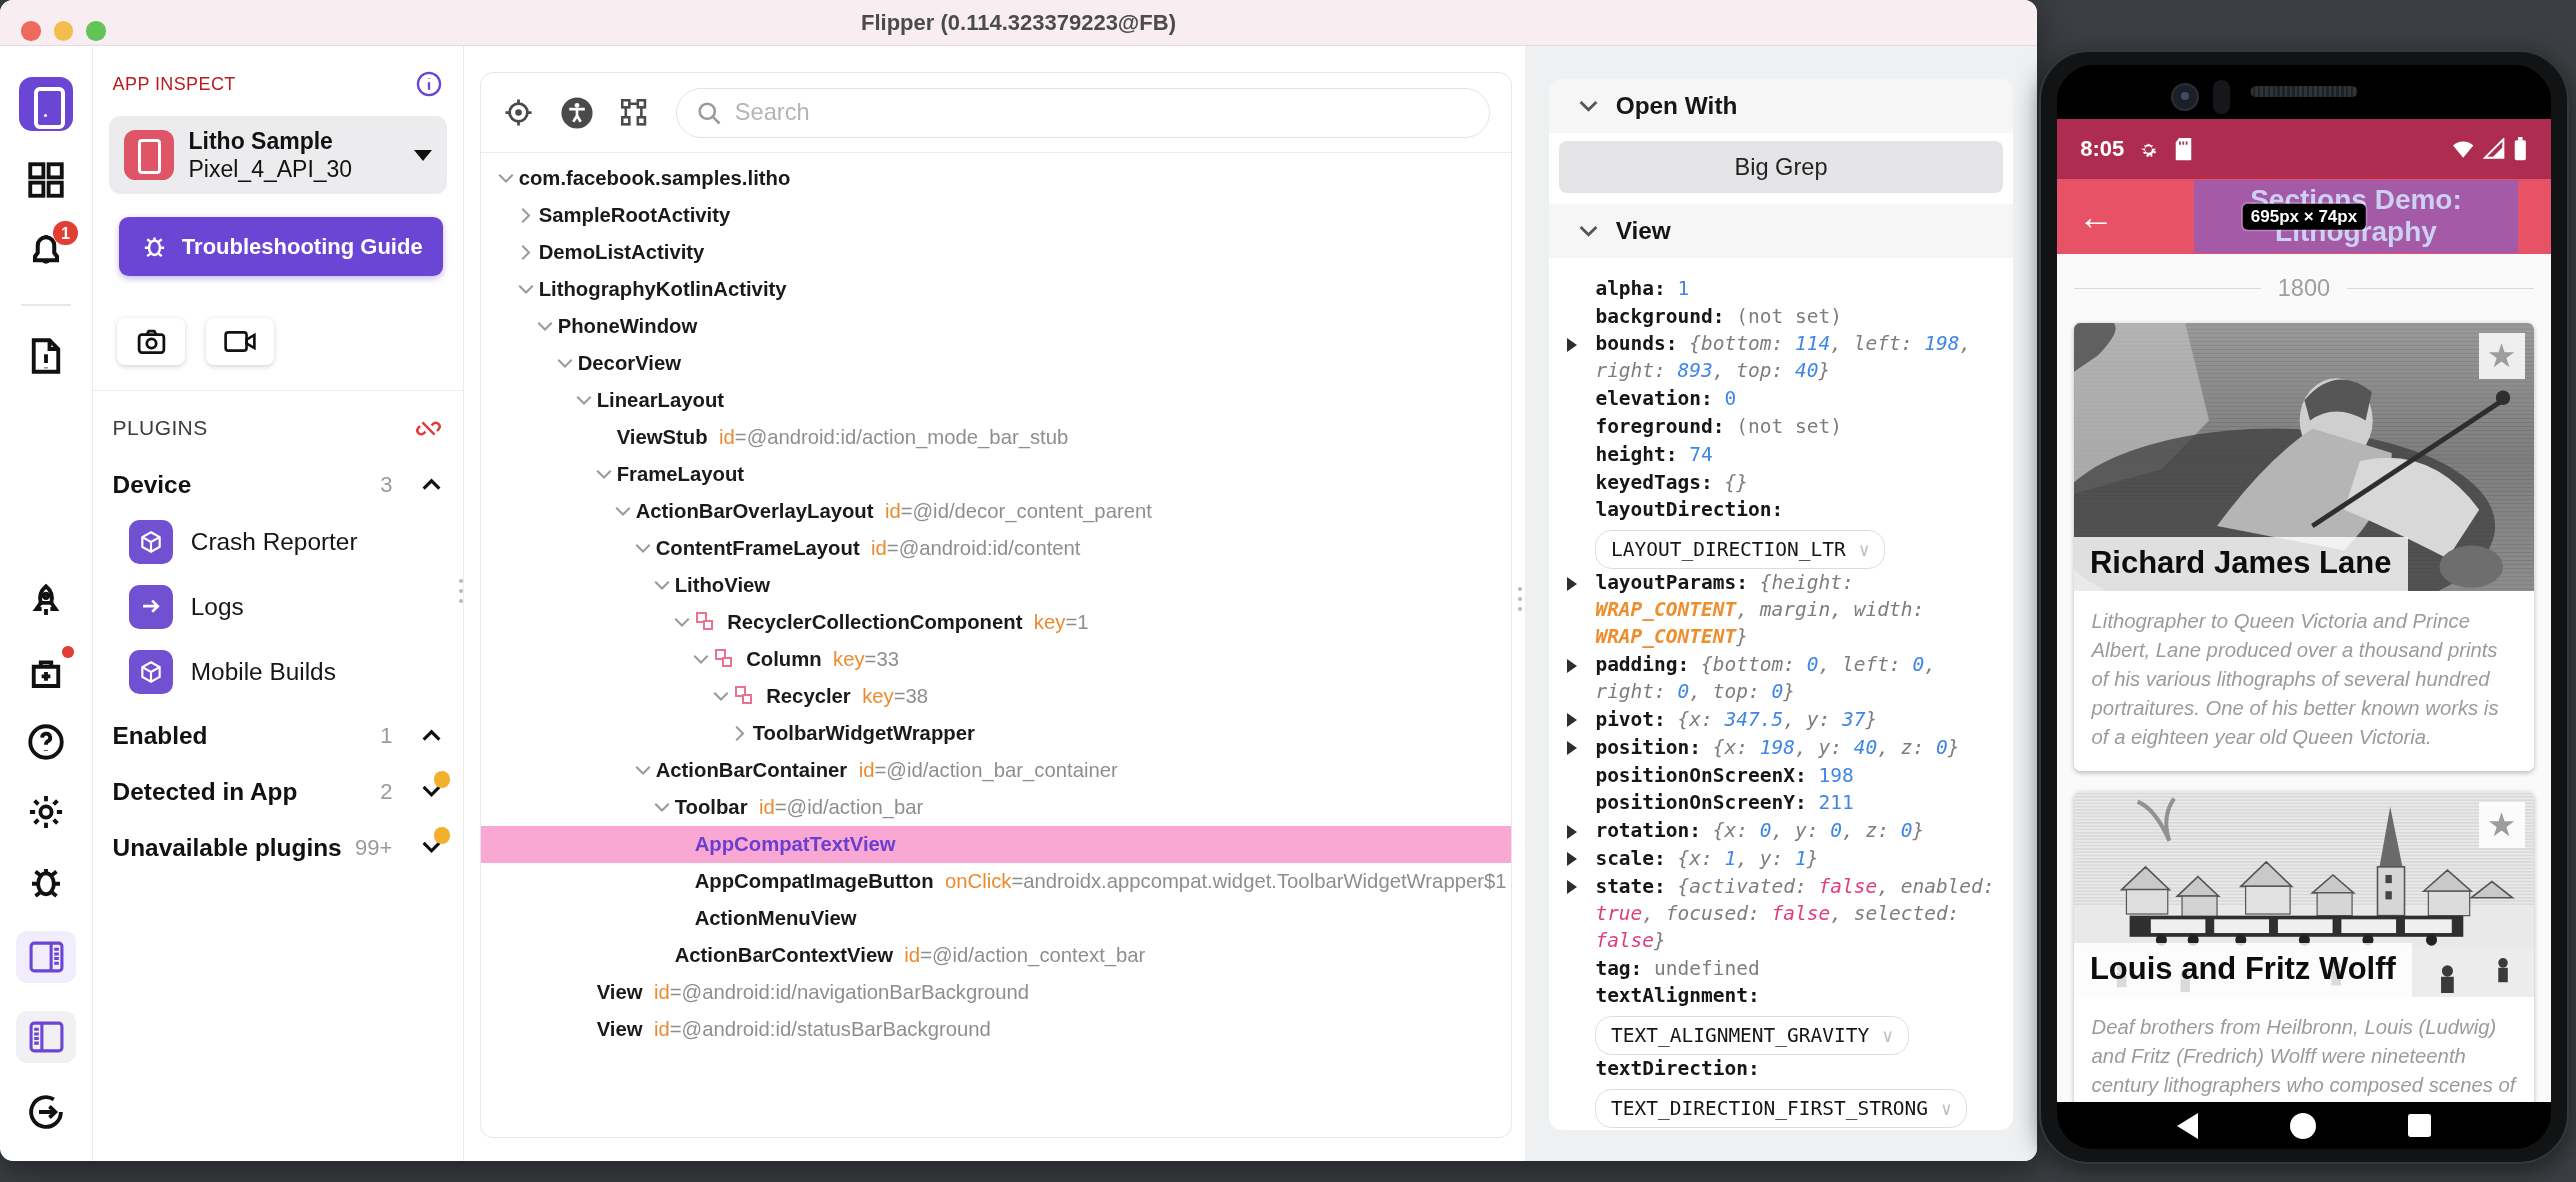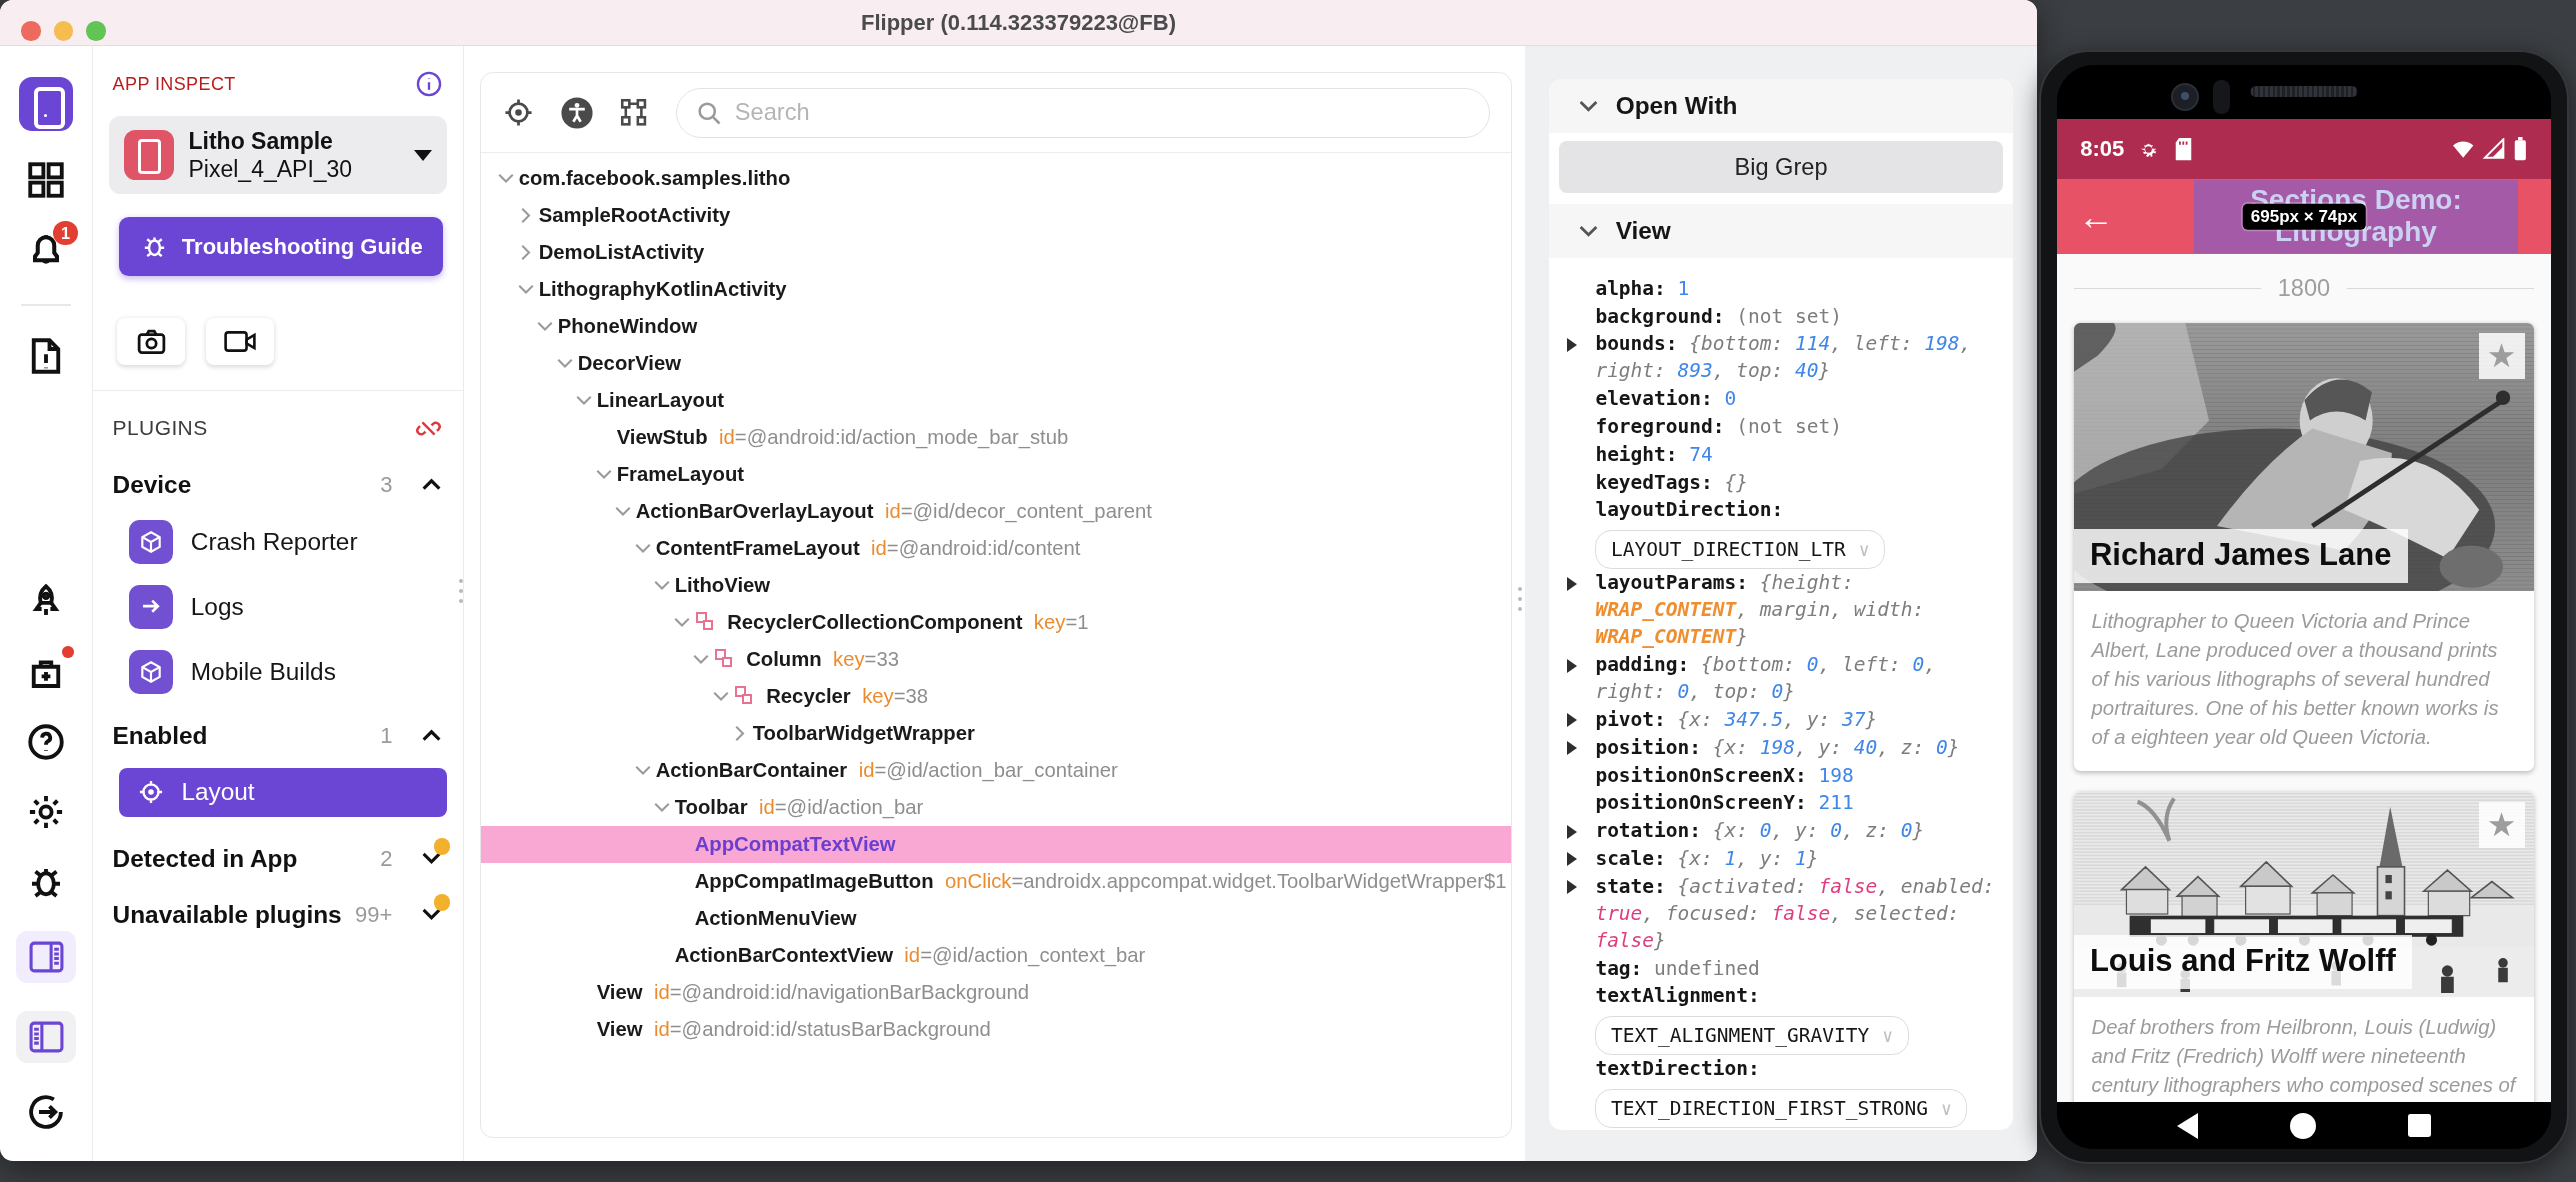--- a/index.html
+++ b/index.html
@@ -126,21 +126,21 @@
   .size-tooltip { position:absolute; left:50%; top:50%; transform:translate(-50%,-50%); background:#000; color:#fff; font-size:17px; font-weight:bold;
     padding:3.3px 8.1px; border-radius:4.9px; white-space:nowrap; box-shadow:0 0 0 1.6px rgba(255,255,255,.25); }
   .phone-content { flex:1; background:#fafafa; overflow:hidden; padding:0 16.3px; }
   .year-divider { display:flex; align-items:center; gap:16.3px; color:#9e9e9e; font-size:23.6px; margin-top:21px; }
   .year-divider::before, .year-divider::after { content:""; flex:1; height:1.6px; background:#d9d9d9; }
   .litho-card { background:#fff; border-radius:6.5px; box-shadow:0 1.6px 5.7px rgba(0,0,0,.25); margin-top:21px; overflow:hidden; }
   .card-img { position:relative; overflow:hidden; }
   .card-img svg { display:block; width:100%; height:100%; }
   .fav-btn { position:absolute; top:9.8px; right:9.8px; width:46px; height:46px; background:rgba(255,255,255,.85); display:flex; align-items:center; justify-content:center; }
   .fav-star { color:#9d9d9d; font-size:33px; line-height:1; }
-  .card-title-overlay { position:absolute; left:0; bottom:8px; background:rgba(255,255,255,.82); padding:8.1px 16.3px 9.8px; max-width:92%; }
+  .card-title-overlay { position:absolute; left:0; bottom:0; background:rgba(255,255,255,.82); padding:8.1px 16.3px 9.8px; max-width:92%; }
   .card-title { font-size:31px; font-weight:bold; color:#0d0d0d; white-space:nowrap; }
   .card-desc { padding:16.3px 18px 19.5px; font-size:20.3px; font-style:italic; color:#9b9b9b; line-height:1.42; }
   .navbar { height:47px; background:#000; display:flex; align-items:center; justify-content:space-around; padding:0 73px; flex:0 0 auto; }
   .nav-back { width:0; height:0; border-top:13px solid transparent; border-bottom:13px solid transparent; border-right:21px solid #fff; }
   .nav-home { width:26px; height:26px; background:#fff; border-radius:50%; }
   .nav-recent { width:23px; height:23px; background:#fff; border-radius:2.4px; }
 </style>
 </head>
 <body>
 
@@ -330,28 +330,20 @@
       </div>
 
       <div class="sec-row">
         <span class="sec-title">Enabled</span>
         <span class="sec-count">1</span>
         <span class="chev-wrap">
             <svg width="21" height="14.6" viewBox="0 0 12 8" fill="none" stroke="#111" stroke-width="1.8">
               <path d="M1.5 6.5 6 2l4.5 4.5"></path>
             </svg>
           </span>
-      </div>
-      <div class="layout-pill">
-        <svg width="28" height="28" viewBox="0 0 24 24" fill="none" stroke="#fff" stroke-width="2">
-            <circle cx="12" cy="12" r="6.5"></circle>
-            <path d="M12 2.5v4M12 17.5v4M2.5 12h4M17.5 12h4"></path>
-            <circle cx="12" cy="12" r="1.4" fill="#fff"></circle>
-          </svg>
-        <span>Layout</span>
       </div>
 
       <div class="sec-row">
         <span class="sec-title">Detected in App</span>
         <span class="sec-count">2</span>
         <span class="chev-wrap">
             <span class="ydot"></span>
             <svg width="21" height="14.6" viewBox="0 0 12 8" fill="none" stroke="#111" stroke-width="1.8">
               <path d="M1.5 1.5 6 6l4.5-4.5"></path>
             </svg>

